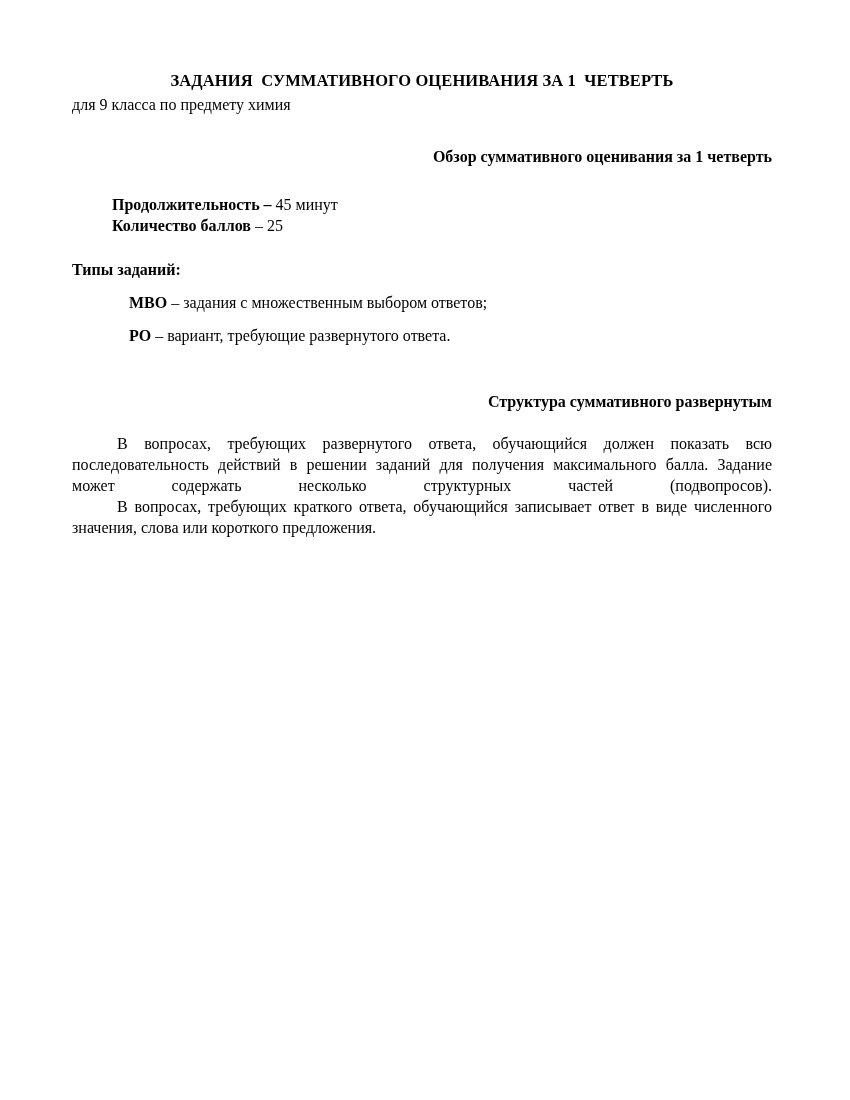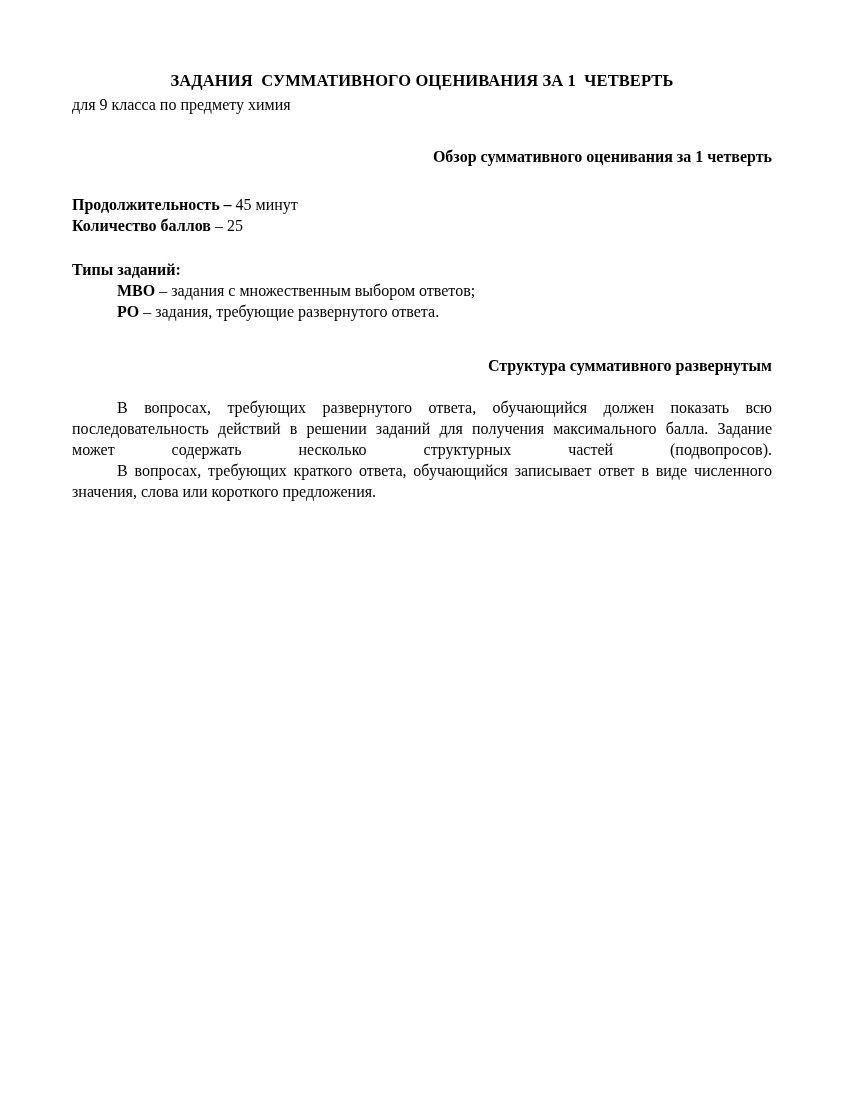--- a/index.html
+++ b/index.html
@@ -52,40 +52,40 @@
     text-align: right;
     font-weight: bold;
     font-size: 16px;
     margin: 0;
     line-height: 1.3;
   }
   .heading-overview { padding-top: 31px; }
   .heading-structure { padding-top: 33px; }
 
   
-  .meta-block { padding-top: 26px; }
+  .meta-block { padding-top: 26px; margin-left: 40px; }
   .meta-line {
     font-size: 16px;
     line-height: 1.34;
     margin: 0;
   }
   .meta-line .lbl { font-weight: bold; }
 
   
   .types-block { padding-top: 22px; }
   .types-title {
     font-size: 16px;
     font-weight: bold;
     line-height: 1.34;
     margin: 0;
   }
   .type-item {
     font-size: 16px;
     line-height: 1.34;
-    margin: 0;
+    margin: 12px;
     padding-left: 45px;
   }
   .type-item .code { font-weight: bold; }
 
   
   .body-block { padding-top: 20px; }
   .body-par {
     font-size: 16px;
     line-height: 1.32;
     margin: 0;
@@ -119,21 +119,21 @@
       </p>
     </div>
 
     <div class="types-block">
       <p class="types-title">Типы заданий:</p>
 
       <p class="type-item">
         <span class="code">МВО</span><span> – задания с множественным выбором ответов;</span>
       </p>
       <p class="type-item">
-        <span class="code">РО</span><span> – задания, требующие развернутого ответа.</span>
+        <span class="code">РО</span><span> – вариант, требующие развернутого ответа.</span>
       </p>
     </div>
 
     <h2 class="section-heading heading-structure">Структура суммативного развернутым</h2>
 
     <div class="body-block">
       <p class="body-par last">В вопросах, требующих развернутого ответа, обучающийся должен показать всю последовательность действий в решении заданий для получения максимального балла. Задание может содержать несколько структурных частей (подвопросов).</p>
       <p class="body-par">В вопросах, требующих краткого ответа, обучающийся записывает ответ в виде численного значения, слова или короткого предложения.</p>
     </div>
 

